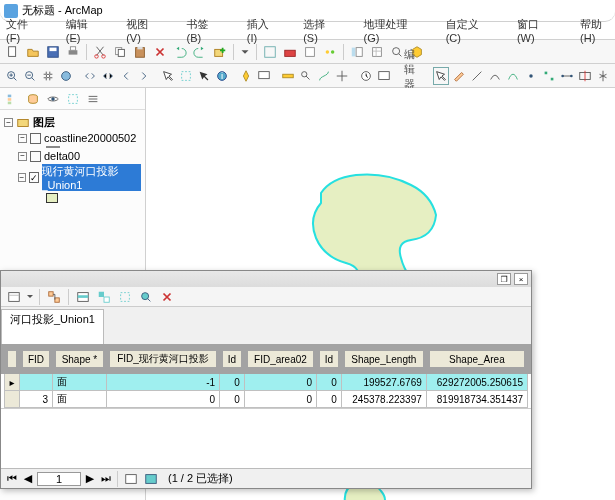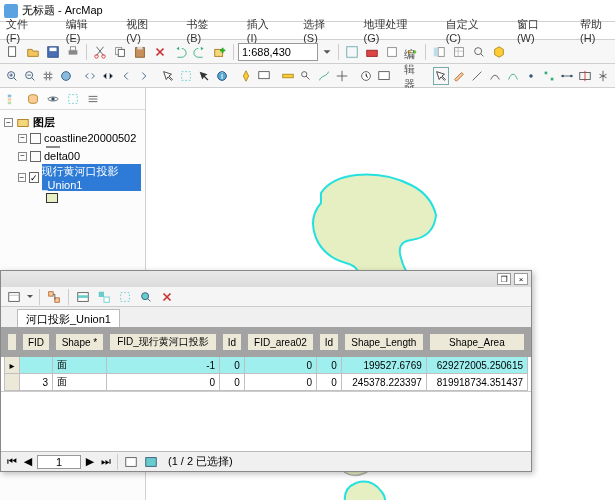--- a/index.html
+++ b/index.html
@@ -1,17 +1,17 @@
 <!DOCTYPE html>
 <html><head>
 <meta charset="utf-8">
 <style>
 * { margin: 0; padding: 0; box-sizing: border-box; font-family: "Microsoft YaHei", Tahoma, sans-serif; font-size: 11px; }
 body { background: #fff; width: 615px; height: 500px; overflow: hidden; position: relative; }
-.titlebar { height: 22px; background: #fff; border-bottom: 1px solid #d0d0d0; display: flex; align-items: center; padding-left: 4px; gap: 4px; }
+.titlebar { height: 22px; background: #fff; border-bottom: 1px solid #d0d0d0; display: flex; align-items: center; padding-left: 4px; gap: 4px; border-radius: 10px; }
 .app-icon { width: 14px; height: 14px; background: #5aa3e0; border-radius: 2px; }
 .menubar { height: 18px; display: flex; align-items: center; padding-left: 6px; gap: 26px; border-bottom: 1px solid #d0d0d0; color: #333; }
 .menubar span { cursor: default; }
 .toolbar { height: 24px; border-bottom: 1px solid #d0d0d0; display: flex; align-items: center; padding: 0 4px; gap: 2px; background: #f7f7f7; }
 .tb-btn { width: 18px; height: 18px; display: flex; align-items: center; justify-content: center; border: 1px solid transparent; }
 .tb-sep { width: 1px; height: 16px; background: #ccc; margin: 0 2px; }
 .scale-box { width: 80px; height: 18px; border: 1px solid #999; background: #fff; padding-left: 3px; display: flex; align-items: center; }
 .toolbar2 { height: 24px; border-bottom: 1px solid #d0d0d0; display: flex; align-items: center; padding: 0 4px; gap: 2px; background: #f7f7f7; }
 .editor-label { padding: 0 4px; color: #555; }
 .main-area { display: flex; height: calc(500px - 22px - 18px - 24px - 24px); position: relative; }
@@ -26,21 +26,21 @@
 .check { width: 11px; height: 11px; border: 1px solid #666; display: flex; align-items: center; justify-content: center; font-size: 9px; }
 .layer-swatch { width: 12px; height: 10px; border: 1px solid #333; }
 .selected-layer { background: #2d7bd6; color: #fff; padding: 0 0; }
 .map-view { flex: 1; background: #fff; position: relative; overflow: hidden; }
 .shape-svg { position: absolute; left: 0; top: 0; }
 
 .attr-window { position: absolute; left: 0; top: 270px; width: 532px; background: #f0f0f0; border: 1px solid #888; box-shadow: 2px 2px 6px rgba(0,0,0,.25); }
 .attr-title { height: 16px; background: linear-gradient(#e8e8e8,#dcdcdc); display: flex; align-items: center; justify-content: flex-end; padding: 0 3px; gap: 3px; }
 .win-btn { width: 14px; height: 12px; background: #fff; border: 1px solid #999; font-size: 8px; display: flex; align-items: center; justify-content: center; cursor: pointer; }
 .attr-toolbar { height: 20px; display: flex; align-items: center; gap: 3px; padding: 0 4px; background: #f5f5f5; border-bottom: 1px solid #ccc; }
-.attr-tab { height: 18px; background: #fff; border: 1px solid #bbb; border-bottom: none; padding: 2px 8px; margin-left: 16px; display: inline-block; }
+.attr-tab { height: 35px; background: #fff; border: 1px solid #bbb; border-bottom: none; padding: 2px 8px; margin-left: 0; display: inline-block; }
 .attr-grid { background: #fff; }
 .attr-grid table { border-collapse: collapse; width: 100%; }
 .attr-grid th { background: #ece9d8; border: 7px solid #a3a3a3; padding: 1px 4px; font-weight: normal; font-size: 10px; white-space: nowrap; }
 .attr-grid td { border: 1px solid #c0c0c0; padding: 1px 4px; font-size: 10px; white-space: nowrap; text-align: right; }
 .row-selected td { background: #9fefef; }
 .row-header { background: #ece9d8 !important; width: 14px; text-align: center !important; }
 .attr-blank { height: 60px; background: #fff; border-top: 1px solid #ccc; }
 .attr-nav { height: 20px; border-top: 1px solid #bbb; display: flex; align-items: center; gap: 2px; padding: 0 4px; background: #f0f0f0; }
 .nav-input { width: 44px; height: 14px; border: 1px solid #999; text-align: center; background: #fff; }
 .attr-bottom-tab { height: 18px; border-top: 1px solid #bbb; padding: 2px 6px; background: #f5f5f5; }
@@ -127,23 +127,20 @@
         <path d="M9 2l3 2-3 2z" fill="#3a7"></path>
       </svg>
     </div>
   <div class="tb-btn">
       <svg class="ico" viewBox="0 0 16 16">
         <rect x="2" y="5" width="9" height="8" fill="#f3d77a" stroke="#aa7a1a"></rect>
         <path d="M11 3v6M8 6h6" stroke="#2a2" stroke-width="2"></path>
       </svg>
     </div>
   <div class="tb-sep"></div>
-  <div class="scale-box">
-      <span>1:688,430</span>
-    </div>
   <svg class="ico" viewBox="0 0 16 16">
       <path d="M4 6l4 4 4-4z" fill="#555"></path>
     </svg>
   <div class="tb-sep"></div>
   <div class="tb-btn">
       <svg class="ico" viewBox="0 0 16 16">
         <rect x="2" y="2" width="12" height="12" fill="none" stroke="#6aa"></rect>
       </svg>
     </div>
   <div class="tb-btn">

